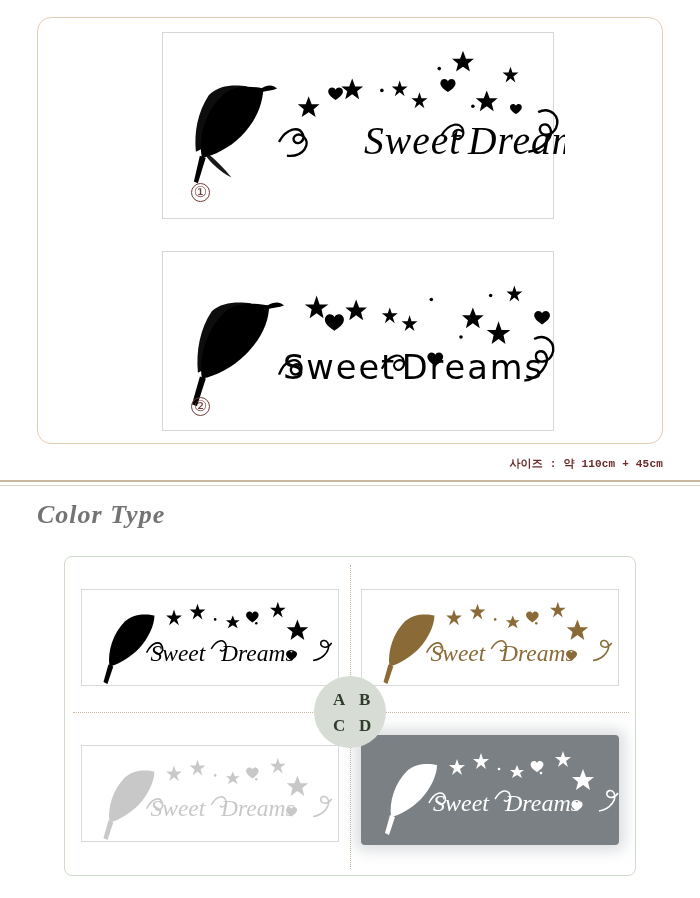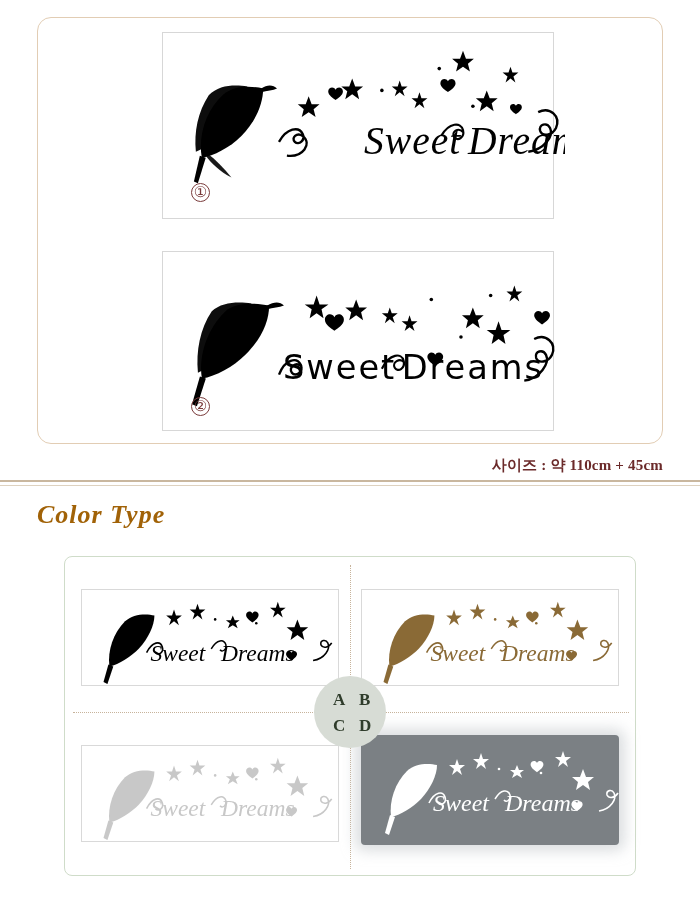--- a/index.html
+++ b/index.html
@@ -59,23 +59,23 @@
     width: 100%;
     height: 100%;
   }
   .art svg { display: block; width: 100%; height: 100%; }
 
   
   #size-note {
     position: absolute;
     right: 37px;
     top: 456px;
-    font-family: Liberation Serif, serif;
+    font-family: Liberation Mono, monospace;
     font-weight: bold;
-    font-size: 15px;
+    font-size: 11px;
     color: #6b2a2a;
     letter-spacing: 0.2px;
   }
 
   
   #divider-top {
     position: absolute;
     left: 0;
     top: 480px;
     width: 700px;
@@ -93,21 +93,21 @@
 
   
   #color-type-title {
     position: absolute;
     left: 37px;
     top: 500px;
     font-family: "Liberation Serif", serif;
     font-style: italic;
     font-weight: bold;
     font-size: 26px;
-    color: #a16207;
+    color: #737373;
     letter-spacing: 1px;
   }
 
   
   #color-panel {
     position: absolute;
     left: 64px;
     top: 556px;
     width: 572px;
     height: 320px;

